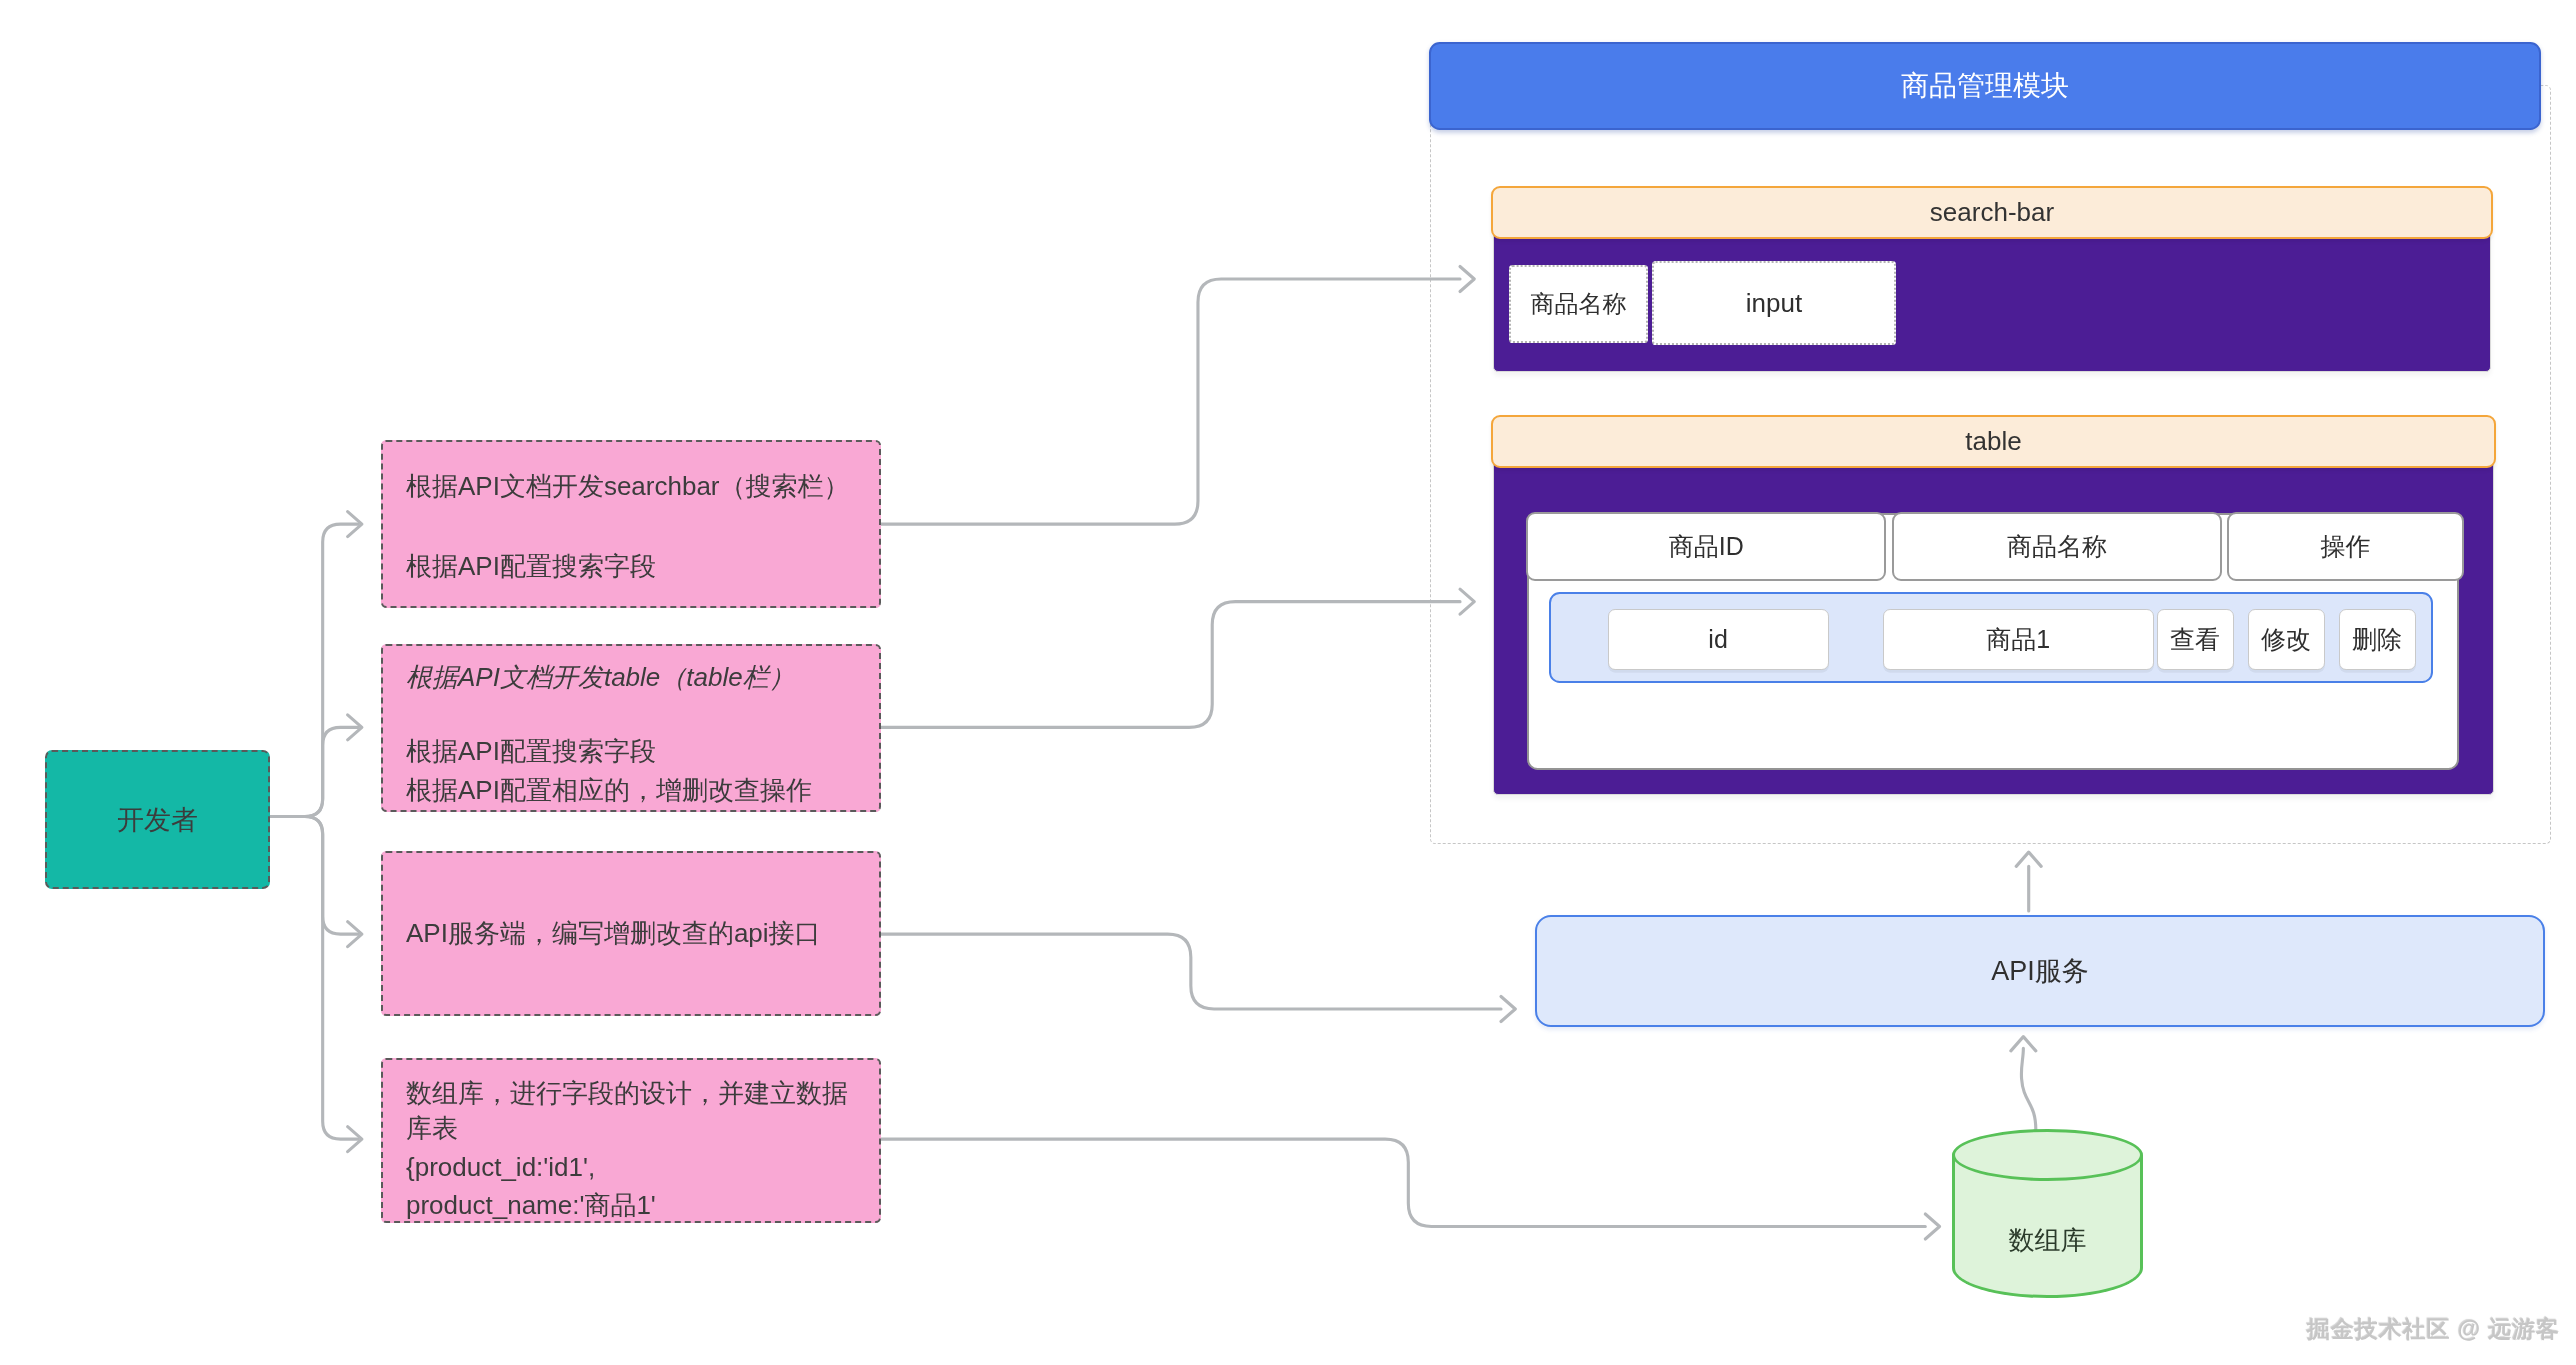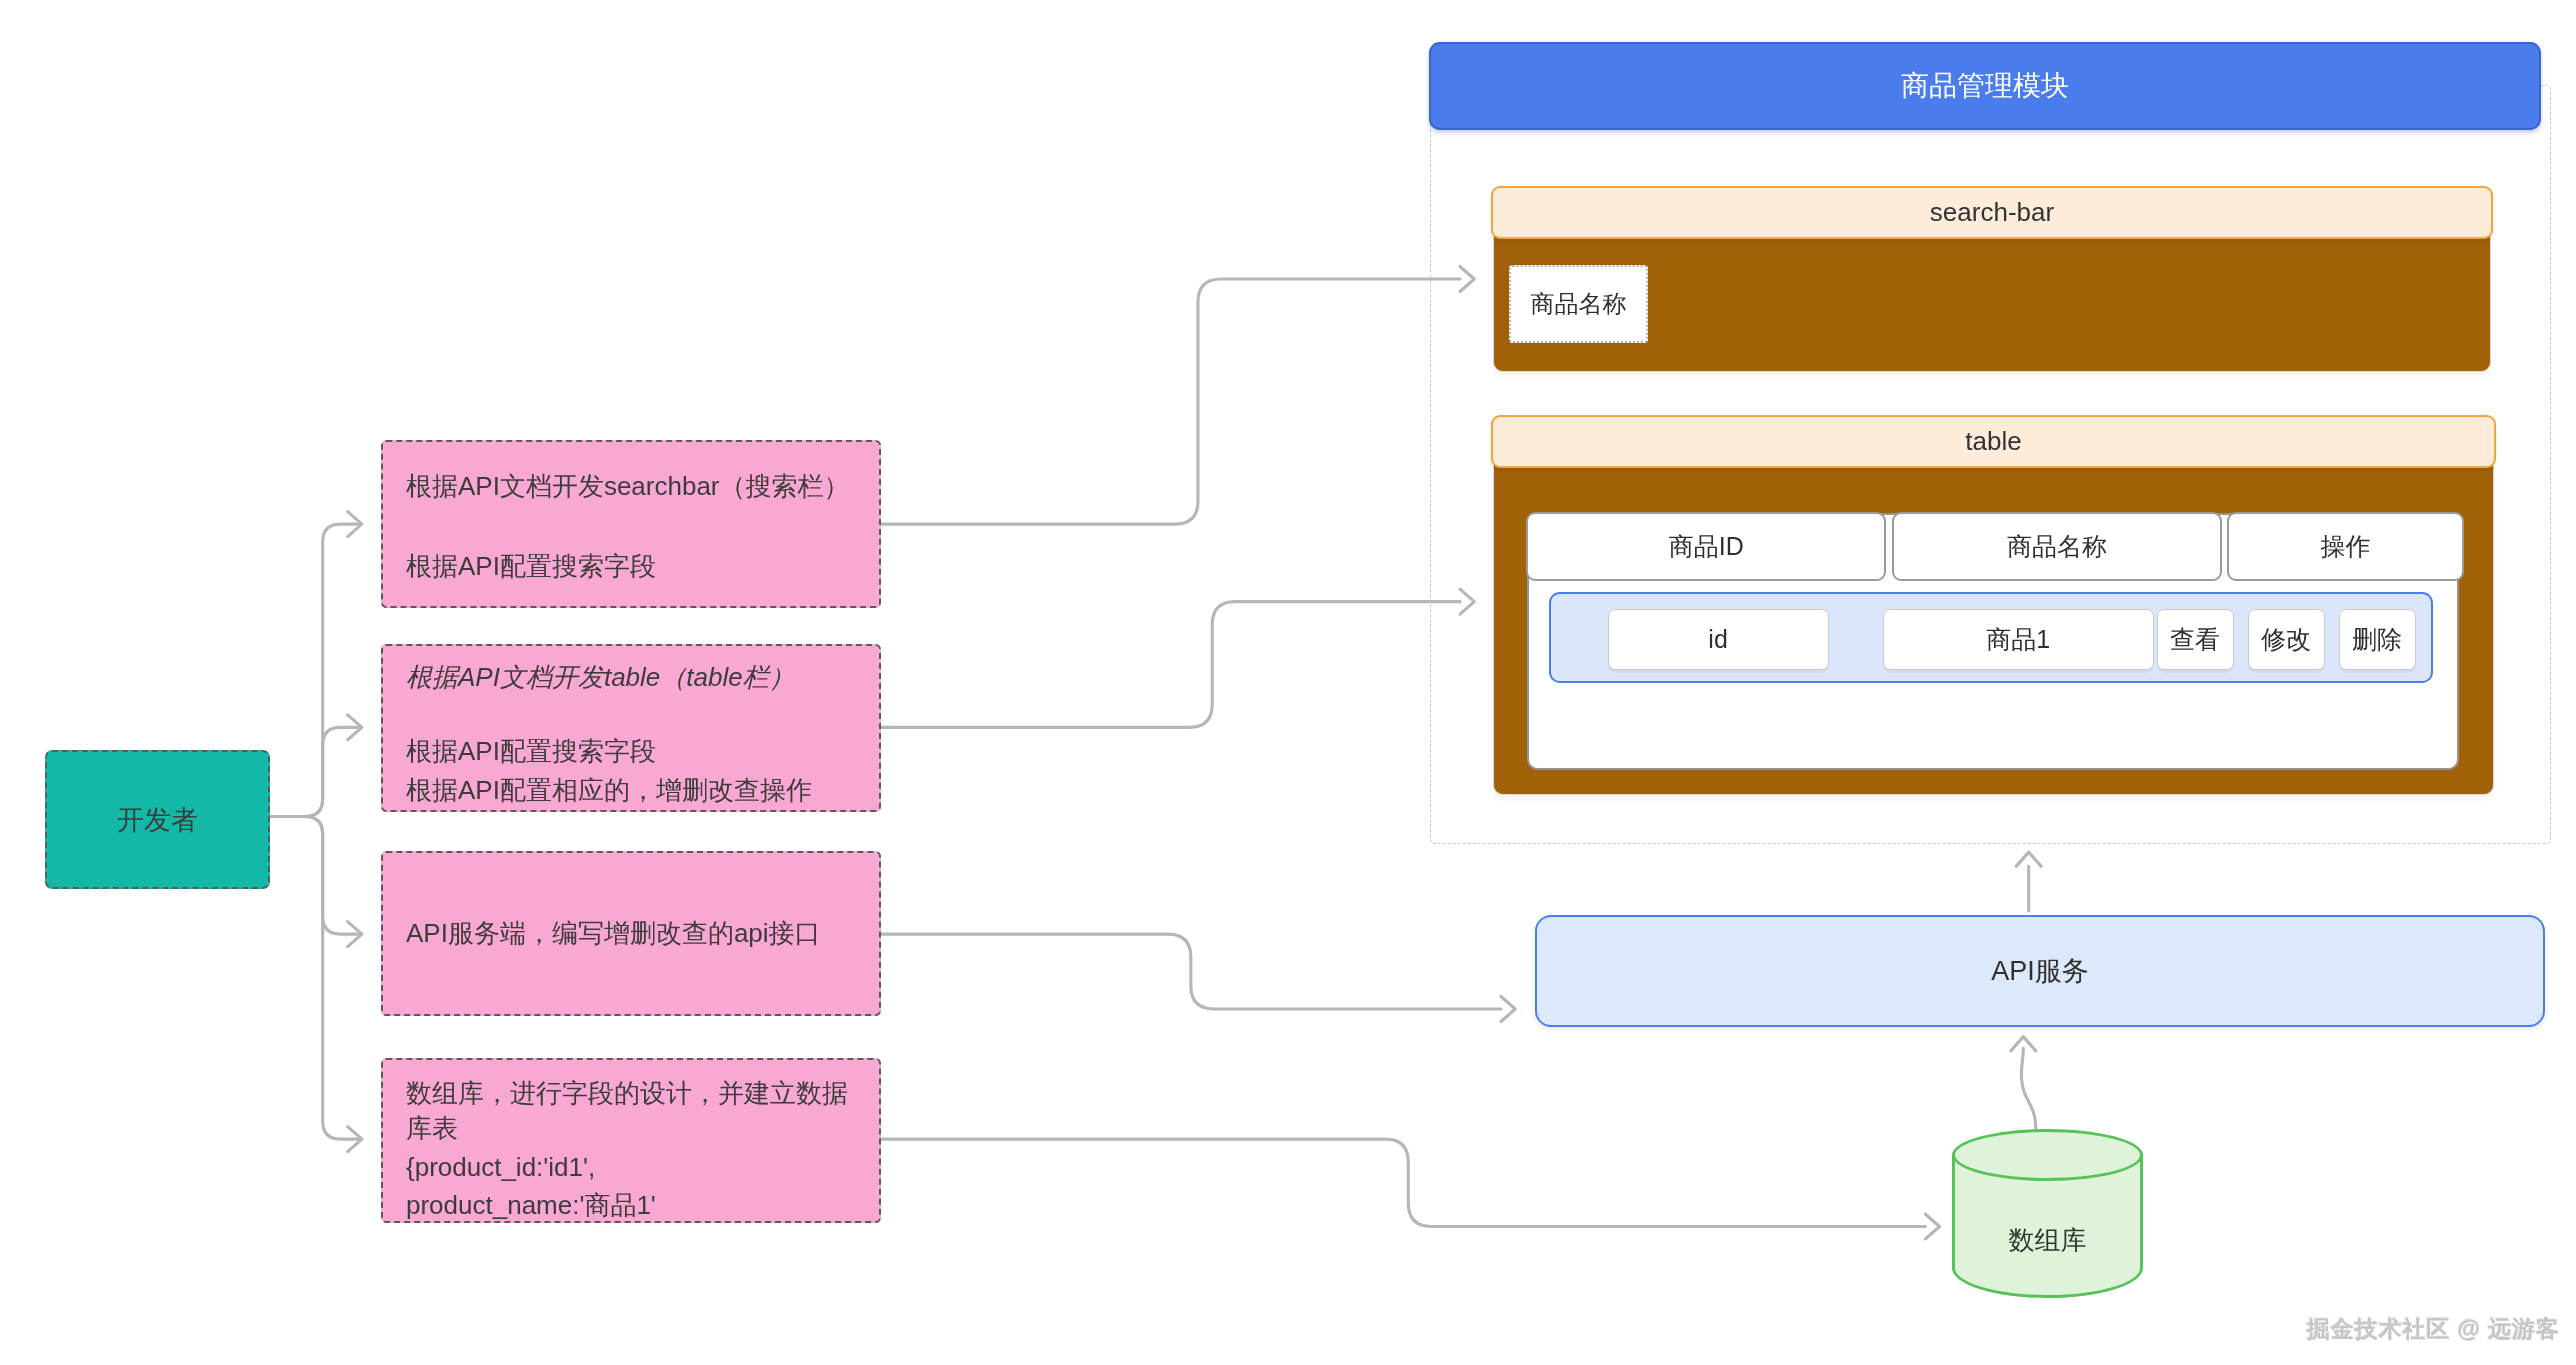--- a/index.html
+++ b/index.html
@@ -37,21 +37,21 @@
     border:1.8px dashed #c6c6c6; border-radius:5.3px; z-index:0; background:#fff;
   }
   .module-header {
     position:absolute; left:1429px; top:42px; width:1112px; height:88px;
     background:#4a7ceb; border:2.7px solid #3b64cf; border-radius:10.7px;
     display:flex; align-items:center; justify-content:center;
     color:#ffffff; font-size:28px; z-index:2;
     box-shadow:0 2.7px 4.5px rgba(40,70,160,0.25);
   }
   .card {
-    position:absolute; background:#a16207; border:1.8px solid #dadada; border-radius:10px;
+    position:absolute; background:#4c1d95; border:1.8px solid #dadada; border-radius:5px;
     z-index:2; box-shadow:0 3.6px 5.3px rgba(0,0,0,0.05);
   }
   .search-card { left:1493px; top:188px; width:998px; height:184px; }
   .table-card  { left:1493px; top:417px; width:1001px; height:378px; }
   .orange-header {
     position:absolute; left:-2.7px; top:-2.7px; right:-2.7px; height:53px;
     background:#fcecd9; border:2.7px solid #f4a63b; border-radius:9px;
     display:flex; align-items:center; justify-content:center;
     font-size:26px; color:#333; box-shadow:0 2.7px 3.6px rgba(0,0,0,0.06);
   }
@@ -180,20 +180,23 @@
   <div class="module-header">
     <span>商品管理模块</span>
   </div>
 
   <div class="card search-card">
     <div class="orange-header">
       <span>search-bar</span>
     </div>
     <div class="dotted-box field-label">
       <span>商品名称</span>
+    </div>
+    <div class="dotted-box input-box">
+      <span>input</span>
     </div>
   </div>
 
   <div class="card table-card">
     <div class="orange-header">
       <span>table</span>
     </div>
     <div class="table-inner">
       <div class="th th1">商品ID</div>
       <div class="th th2">商品名称</div>

